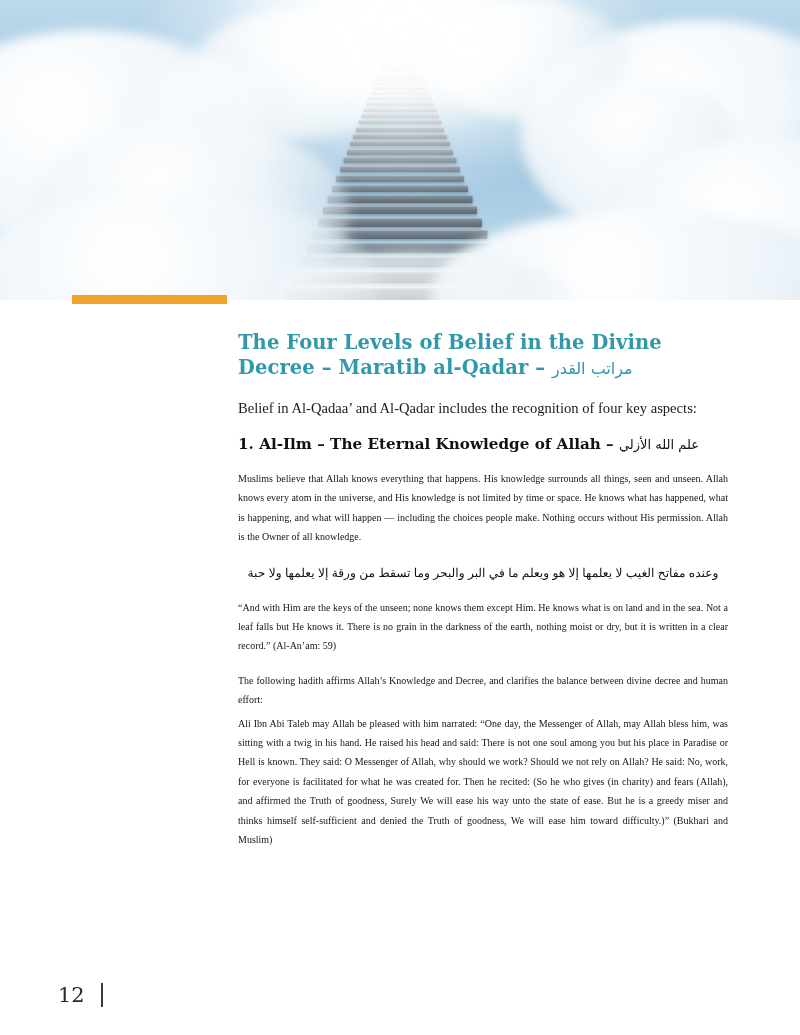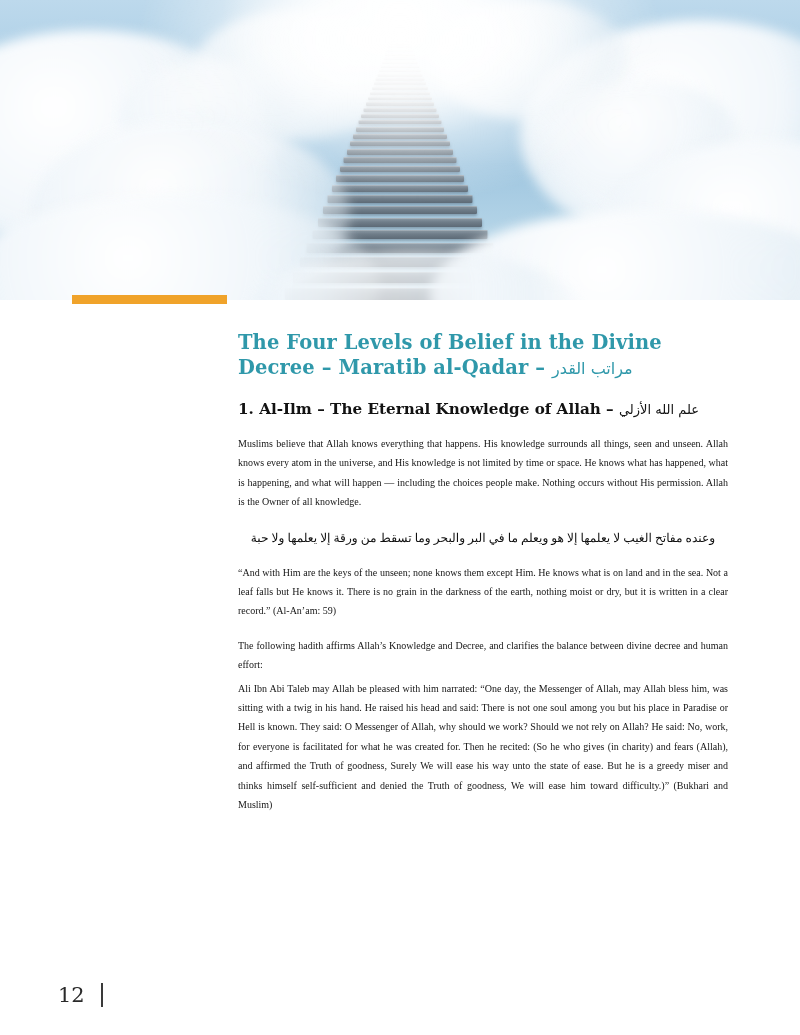--- a/index.html
+++ b/index.html
@@ -152,21 +152,21 @@
     line-height: 19.4px;
     color: #151515;
     text-align: justify;
   }
   p.body.tight { margin-bottom: 4px; }
 
   .quran {
     margin: 4px 0 14px 0;
     direction: rtl;
     text-align: center;
-    font-family: Liberation Serif, serif;
+    font-family: Liberation Sans, sans-serif;
     font-size: 12.2px;
     line-height: 22px;
     color: #101010;
   }
 
   .page-number {
     position: absolute;
     left: 58px;
     bottom: 28px;
     display: flex;
@@ -249,20 +249,21 @@
 
   <div class="accent-bar"></div>
 
   <div class="content">
 
     <h1 class="chapter-title">
       <span>The Four Levels of Belief in the Divine Decree – Maratib al-Qadar –</span>
       <span class="ar">مراتب القدر</span>
     </h1>
 
+    <p class="lead">Belief in Al-Qadaa’ and Al-Qadar includes the recognition of four key aspects:</p>
 
     <h2 class="sub-title">
       <span>1. Al-Ilm – The Eternal Knowledge of Allah –</span>
       <span class="ar">علم الله الأزلي</span>
     </h2>
 
     <p class="body">Muslims believe that Allah knows everything that happens. His knowledge surrounds all things, seen and unseen. Allah knows every atom in the universe, and His knowledge is not limited by time or space. He knows what has happened, what is happening, and what will happen — including the choices people make. Nothing occurs without His permission. Allah is the Owner of all knowledge.</p>
 
     <div class="quran">
       <div>وعنده مفاتح الغيب لا يعلمها إلا هو ويعلم ما في البر والبحر وما تسقط من ورقة إلا يعلمها ولا حبة</div>

